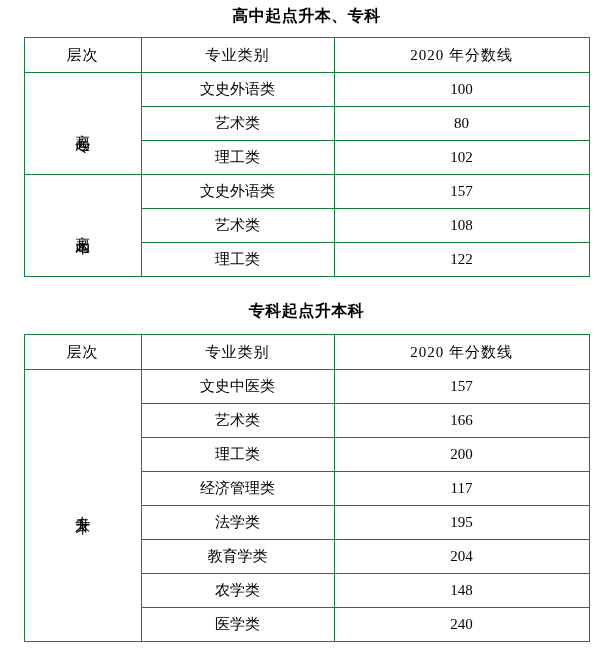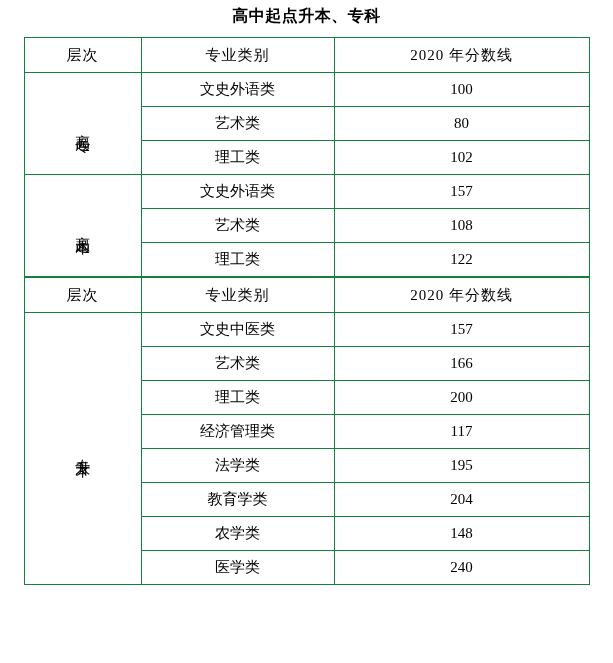--- a/index.html
+++ b/index.html
@@ -125,20 +125,21 @@
         <td>艺术类</td>
         <td class="score-val">108</td>
       </tr>
       <tr>
         <td>理工类</td>
         <td class="score-val">122</td>
       </tr>
     </tbody>
   </table>
 
+  <div class="section-title title-2">专科起点升本科</div>
 
   <table class="score-table">
     <colgroup>
       <col class="col-level">
       <col class="col-major">
       <col class="col-score">
     </colgroup>
     <tbody>
       <tr>
         <th class="header-cell">层次</th>

